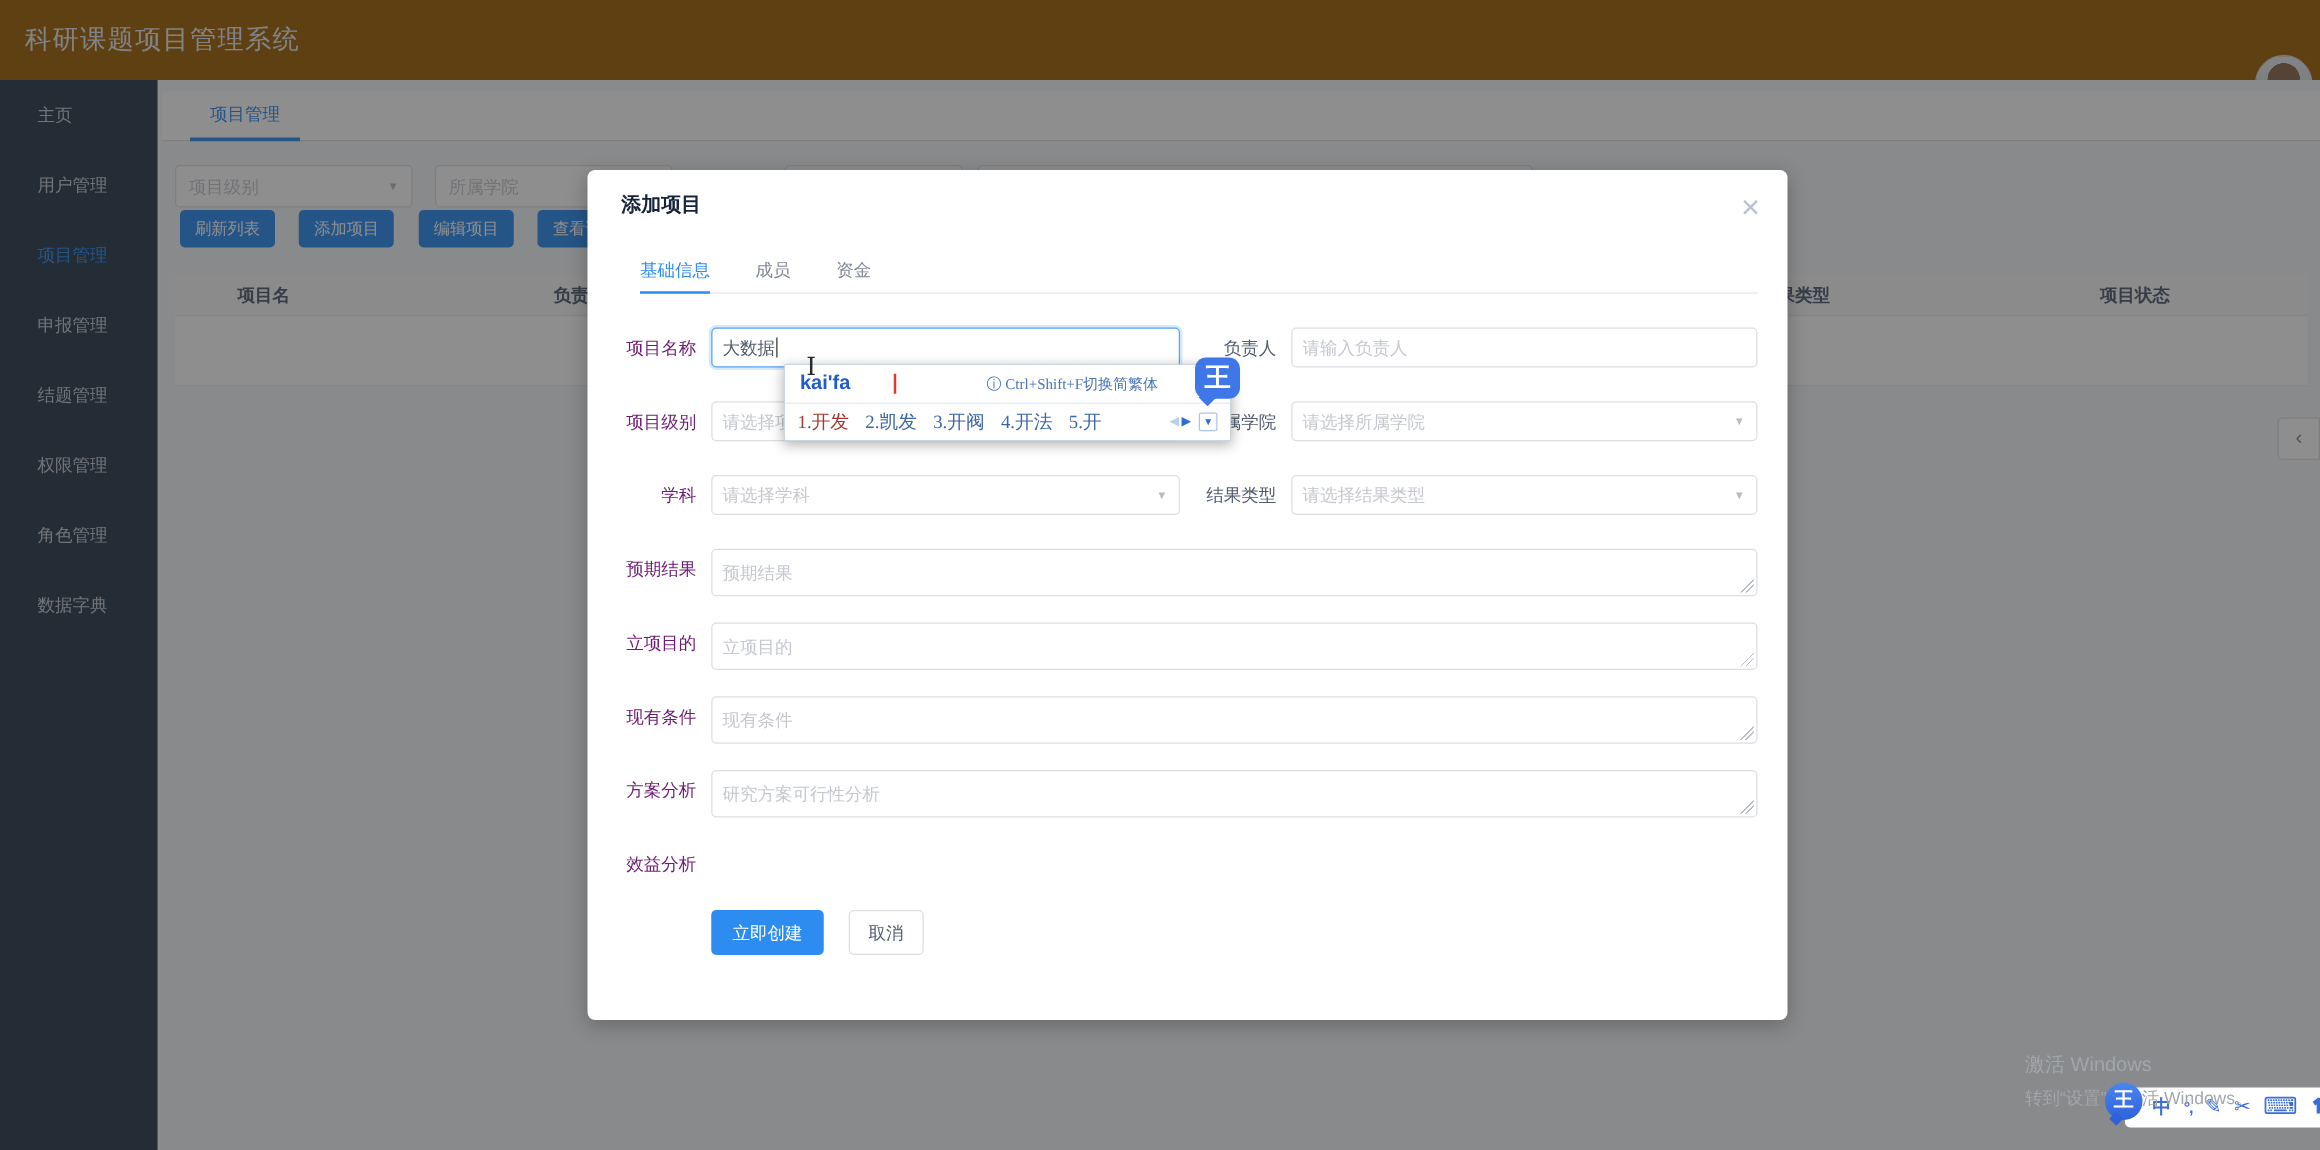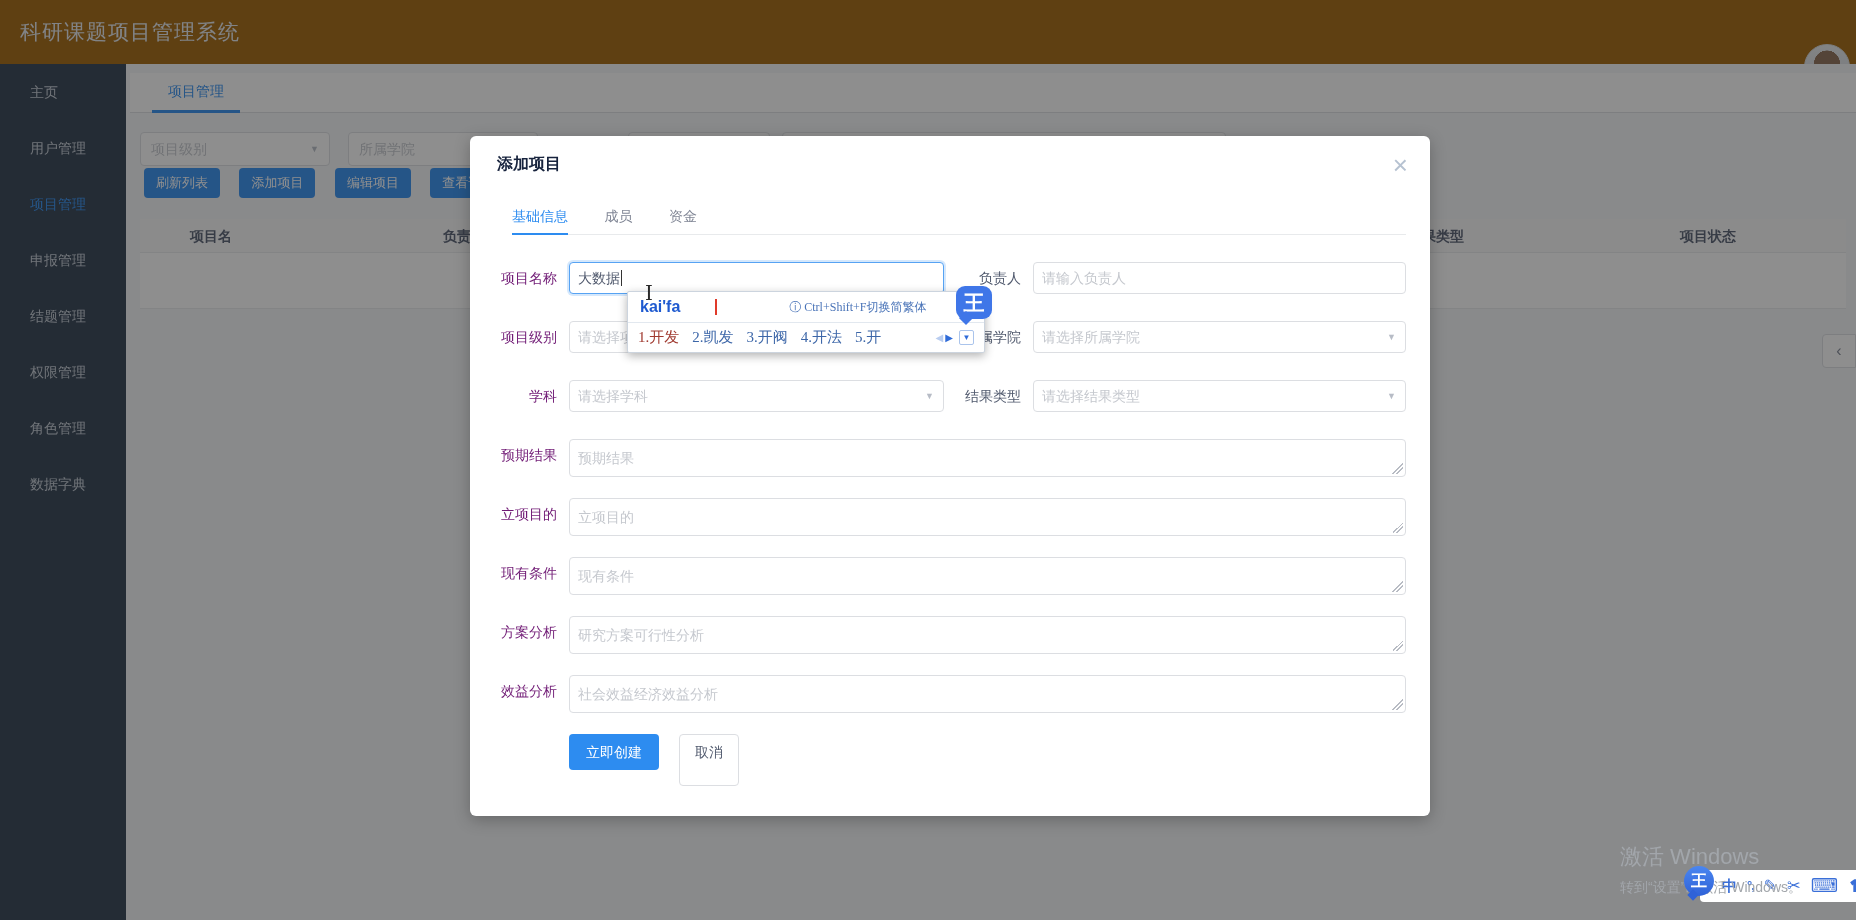--- a/index.html
+++ b/index.html
@@ -64,21 +64,21 @@
   .lbl2 { width:89px; padding-right:12px; text-align:right; color:#515a6e; line-height:32px; flex:none; }
   .tarea { position:relative; width:837px; height:38px; border:1px solid #dcdee2; border-radius:4px;
            background:#fff; line-height:36px; padding:0 8px; }
   .grip { position:absolute; right:2px; bottom:2px; width:11px; height:11px;
           background:linear-gradient(135deg, transparent 50%, #b8bcc4 50%, #b8bcc4 56%, transparent 56%,
                      transparent 68%, #b8bcc4 68%, #b8bcc4 74%, transparent 74%); }
   .caret { display:inline-block; width:1px; height:16px; background:#333; vertical-align:-3px; margin-left:1px; }
   .m-actions { margin:6px 0 0 99px; }
   .btn-primary { display:inline-block; height:36px; line-height:36px; padding:0 17px; background:#2d8cf0;
                  color:#fff; font-size:14px; border-radius:4px; cursor:pointer; }
-  .btn-default { display:inline-block; height:52px; line-height:34px; padding:0 15px; background:#fff;
+  .btn-default { display:inline-block; height:36px; line-height:34px; padding:0 15px; background:#fff;
                  border:1px solid #dcdee2; color:#515a6e; font-size:14px; border-radius:4px; margin-left:16px; cursor:pointer; }
 
   
   .ime-pop { position:absolute; left:627px; top:291px; width:358px; background:#fff; z-index:70;
              border:1px solid #ccd4de; border-radius:2px; box-shadow:0 3px 10px rgba(0,0,0,.3); }
   .ime-row1 { display:flex; align-items:center; height:30px; padding:0 12px;gap:34px; }
   .ime-py { font-weight:bold; font-size:16px; color:#1f5ad0; }
   .red-caret { display:inline-block; width:2px; height:16px; background:#e03a2a; margin-left:1px; vertical-align:-3px; }
   .ime-hint { margin-left:38px; font-family:Liberation Serif, serif;
               font-size:12px; color:#4a74b8; white-space:nowrap; }
@@ -95,21 +95,21 @@
                 line-height:33px; z-index:72; }
   .ime-bubble::after { content:""; position:absolute; left:5px; bottom:-4px; width:10px; height:10px;
                        background:#3f76e8; transform:rotate(45deg); }
 
   
   .ibeam { position:absolute; left:645px; top:283px; z-index:75; font-family:"DejaVu Serif",serif;
            font-size:20px; color:#2a2a2a; line-height:20px; }
 
   
   .watermark { position:absolute; left:1620px; top:842px; z-index:85; color:#a2a6ab; pointer-events:none; }
-  .wm1 { font-size:22px; }
+  .wm1 { font-size:16px; }
   .wm2 { font-size:14px; margin-top:7px; }
   .ime-bar { position:absolute; left:1700px; top:870px; width:156px; height:32px; background:#fff;
              border-radius:4px 0 0 4px; z-index:80; display:flex; align-items:center; padding-left:22px; }
   .bar-ic { color:#3a6fd8; margin-right:10px; font-size:16px; line-height:32px; cursor:pointer; }
   .bar-ic.mode { font-weight:bold; font-size:15px; }
   .bar-ic.punct { font-weight:bold; font-size:13px; letter-spacing:-1px; }
   .bar-ic.kbd { font-size:19px; }
   .bar-logo { position:absolute; left:1684px; top:866px; width:30px; height:30px; border-radius:50%;
               background:linear-gradient(#4a86f0,#2f62d8); color:#fff; font-weight:bold; font-size:16px;
               text-align:center; line-height:30px; z-index:90; cursor:pointer; }
@@ -247,24 +247,20 @@
     <div class="f-row ta">
       <span class="lbl">方案分析</span>
       <div class="tarea">
         <span class="ph">研究方案可行性分析</span>
         <span class="grip"></span>
       </div>
     </div>
 
     <div class="f-row ta">
       <span class="lbl">效益分析</span>
-      <div class="tarea">
-        <span class="ph">社会效益经济效益分析</span>
-        <span class="grip"></span>
-      </div>
     </div>
 
     <div class="m-actions">
       <span class="btn-primary">立即创建</span>
       <span class="btn-default">取消</span>
     </div>
   </div>
 </div>
 
 <div class="ime-pop">

